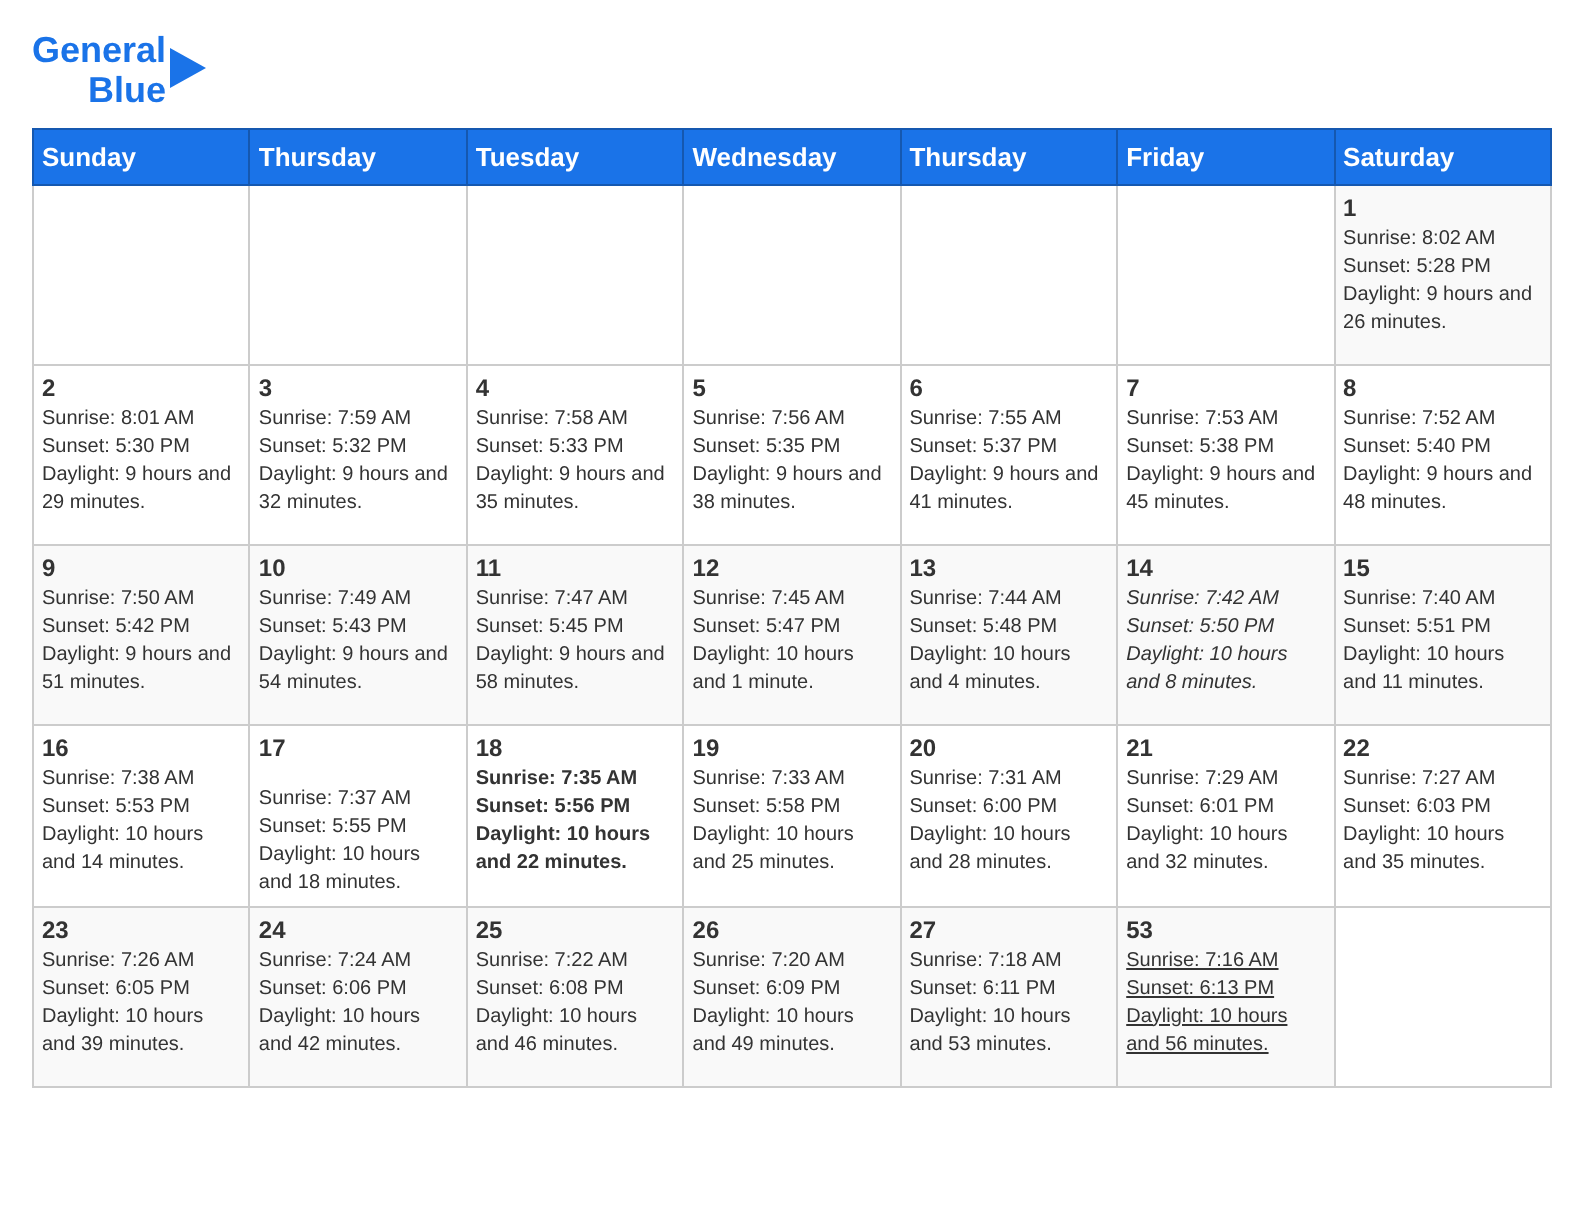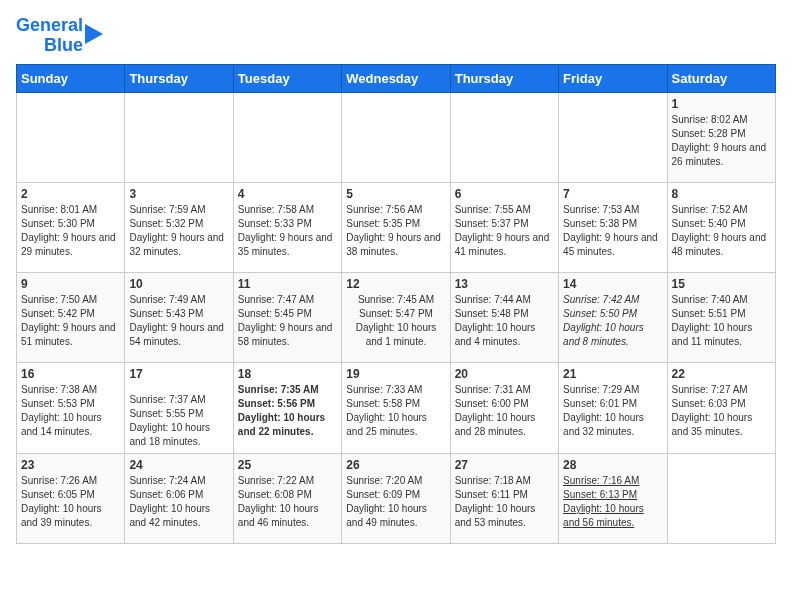--- a/index.html
+++ b/index.html
@@ -197,21 +197,21 @@
 Daylight: 9 hours and 54 minutes.</div>
         </td>
         <td>
           <span class="day-num">11</span>
           <div class="day-info" style="white-space: pre-line;">Sunrise: 7:47 AM
 Sunset: 5:45 PM
 Daylight: 9 hours and 58 minutes.</div>
         </td>
         <td>
           <span class="day-num">12</span>
-          <div class="day-info" style="white-space: pre-line; text-align: center;">Sunrise: 7:45 AM
+          <div class="day-info" style="white-space: pre-line;">Sunrise: 7:45 AM
 Sunset: 5:47 PM
 Daylight: 10 hours and 1 minute.</div>
         </td>
         <td>
           <span class="day-num">13</span>
           <div class="day-info" style="white-space: pre-line;">Sunrise: 7:44 AM
 Sunset: 5:48 PM
 Daylight: 10 hours and 4 minutes.</div>
         </td>
         <td>
@@ -296,21 +296,21 @@
 Sunset: 6:09 PM
 Daylight: 10 hours and 49 minutes.</div>
         </td>
         <td>
           <span class="day-num">27</span>
           <div class="day-info" style="white-space: pre-line;">Sunrise: 7:18 AM
 Sunset: 6:11 PM
 Daylight: 10 hours and 53 minutes.</div>
         </td>
         <td>
-          <span class="day-num">28</span>
+          <span class="day-num">53</span>
           <div class="day-info" style="white-space: pre-line; text-decoration: underline;">Sunrise: 7:16 AM
 Sunset: 6:13 PM
 Daylight: 10 hours and 56 minutes.</div>
         </td>
         <td class="empty-cell"></td>
       </tr>
     </tbody>
 </table>
 
 </body></html>

